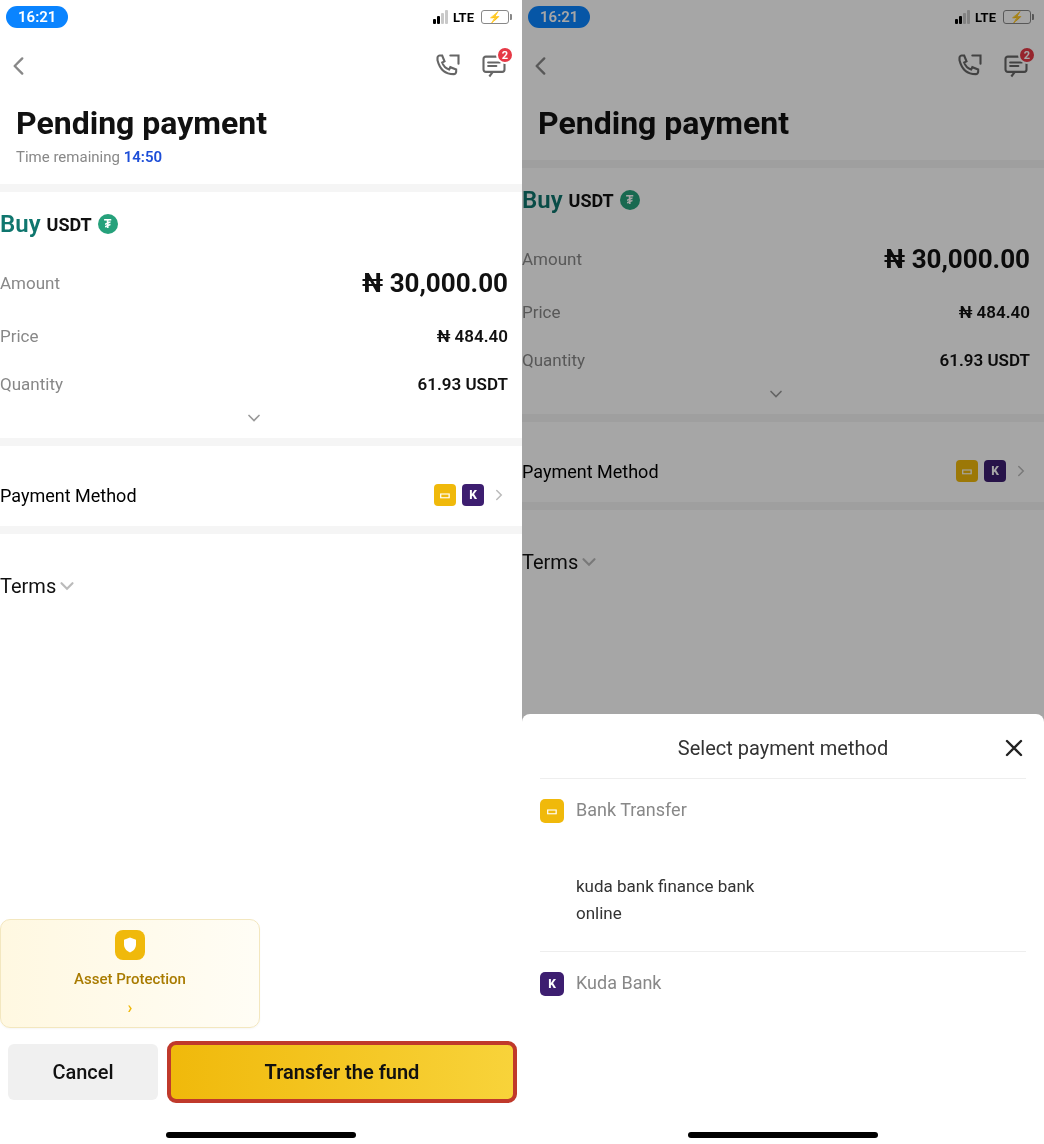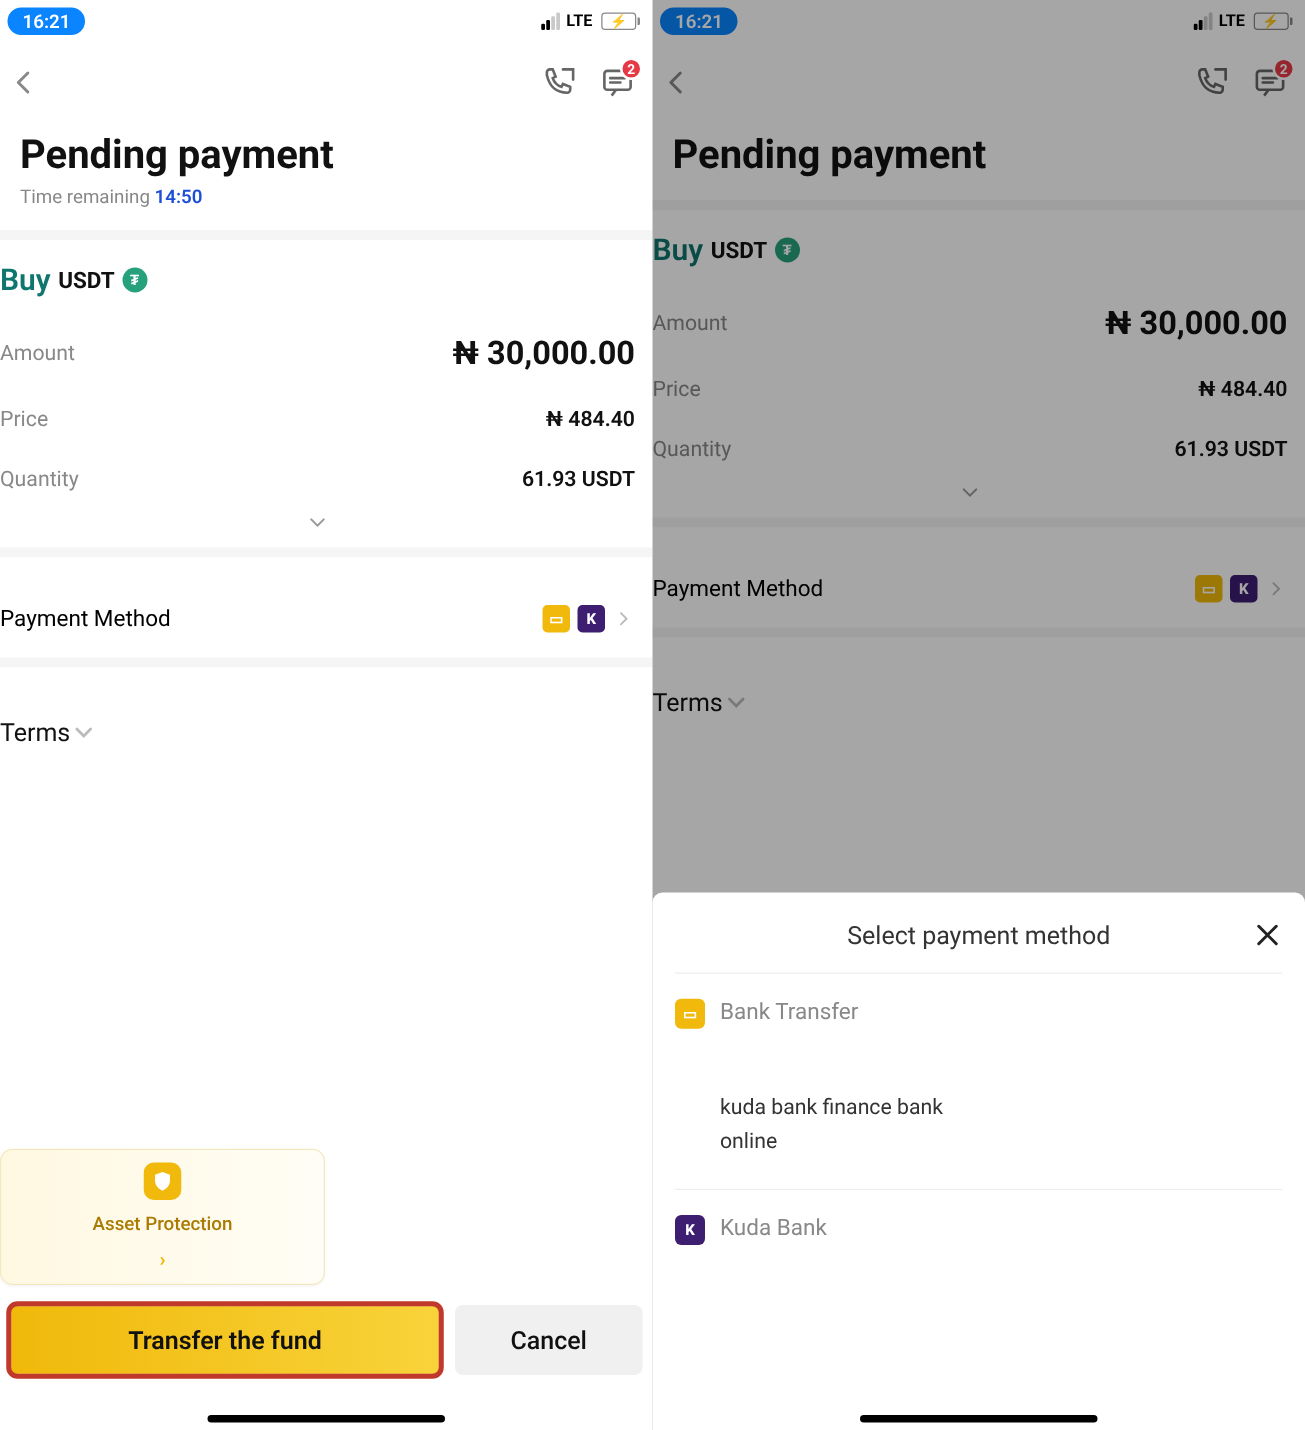--- a/index.html
+++ b/index.html
@@ -181,22 +181,22 @@
       <span class="shield">
         <svg width="18" height="18" viewBox="0 0 24 24" fill="#fff">
             <path d="M12 2l8 3v6c0 5-3 9-8 11-5-2-8-6-8-11V5l8-3z"></path>
           </svg>
       </span>
       <span class="txt">Asset Protection</span>
       <span class="arr">›</span>
     </div>
 
     <div class="btn-bar">
+      <div class="btn btn-cancel">Cancel</div>
       <div class="btn btn-transfer">Transfer the fund</div>
-      <div class="btn btn-cancel">Cancel</div>
     </div>
 
     <div class="home-ind"></div>
   </div>
 
   <div class="screen screen2">
     <div class="status-bar">
       <span class="time-pill">16:21</span>
       <span class="status-spacer"></span>
       <span class="status-icons">

